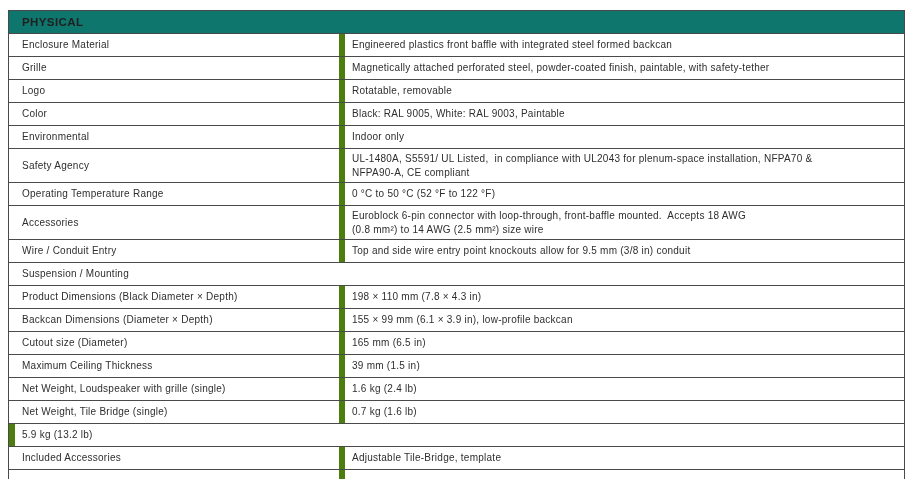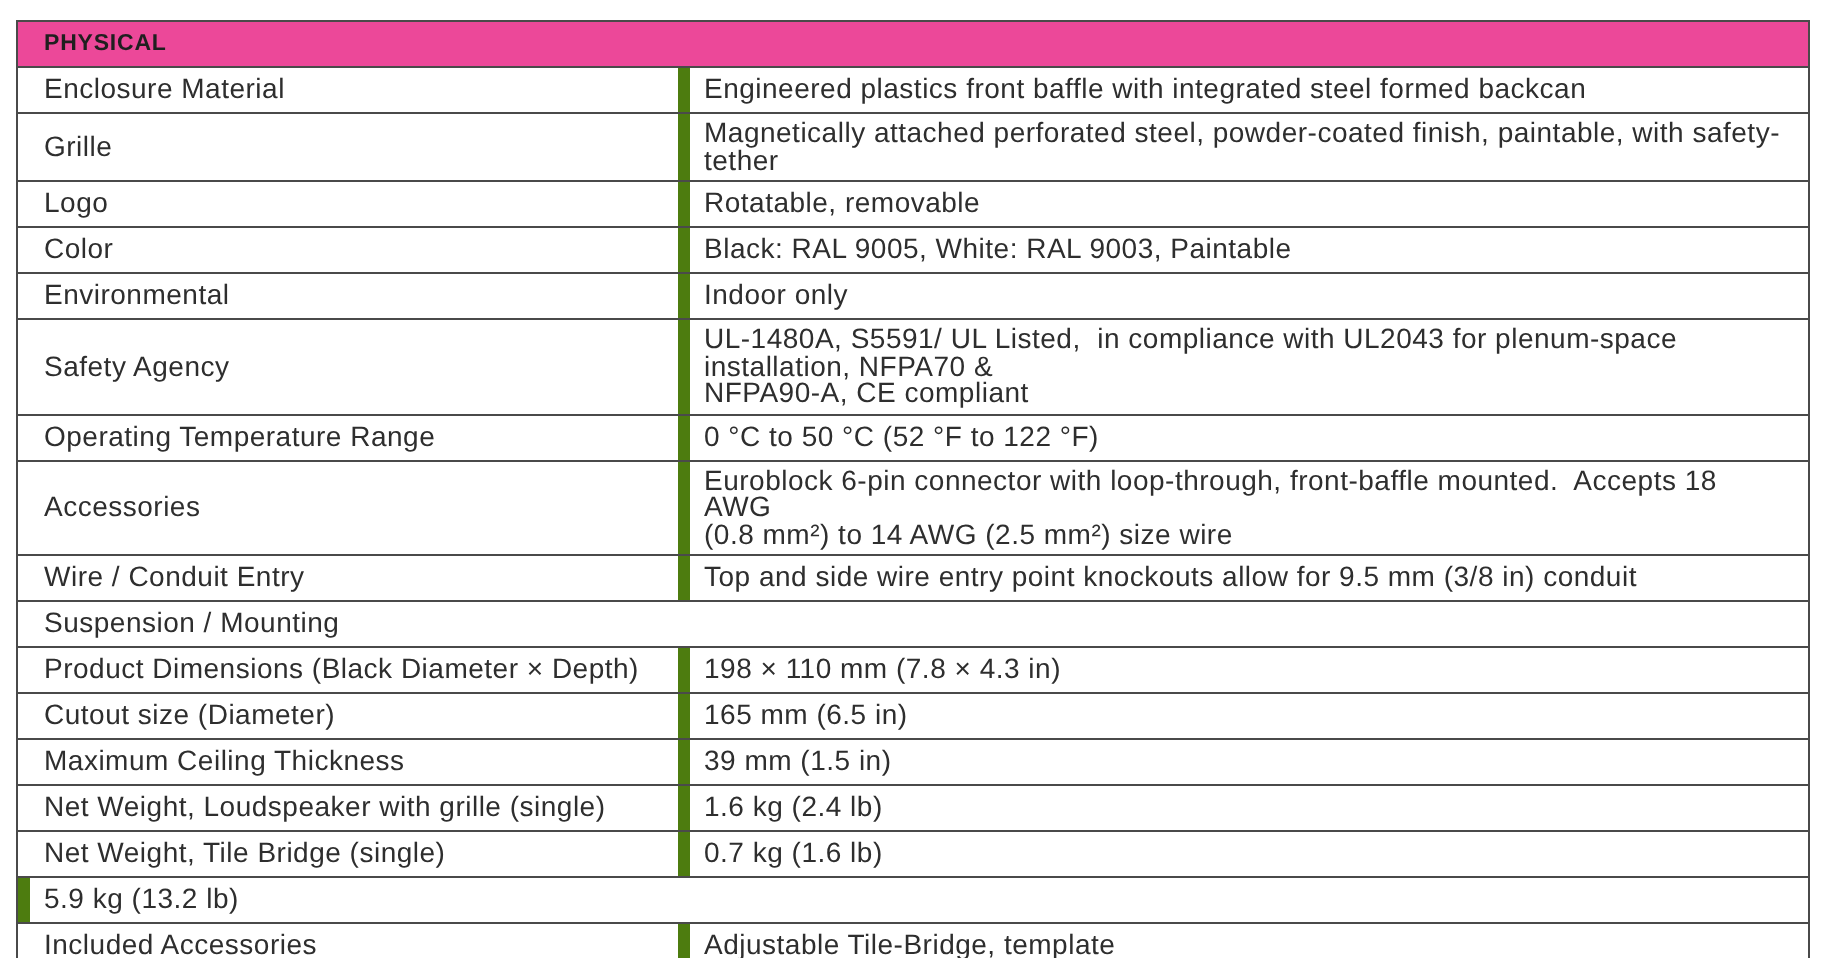--- a/index.html
+++ b/index.html
@@ -17,38 +17,38 @@
   .spec-table {
     position: absolute;
     left: 8px;
     top: 10px;
     width: 897px;
     border: 1px solid #4a4a4a;
     background: #ffffff;
   }
   .thead {
     height: 22px;
-    background: #ec4899;
+    background: #0f766e;
     display: flex;
     align-items: center;
     padding-left: 13px;
     font-size: 11.5px;
     font-weight: bold;
     letter-spacing: 0.4px;
     color: #1f1f1f;
   }
   .tr {
     display: grid;
     grid-template-columns: 330px 1fr;
     border-top: 1px solid #4a4a4a;
   }
   .td {
     min-height: 22px;
     padding: 3px 10px 3px 13px;
-    font-size: 14px;
+    font-size: 10px;
     line-height: 13.5px;
     letter-spacing: 0.25px;
     color: #2e2e2e;
     display: flex;
     align-items: center;
     white-space: pre-wrap;
   }
   .td.value {
     border-left: 6px solid #4d7c0f;
     padding-left: 7px;
@@ -102,20 +102,24 @@
       <div class="td value">Top and side wire entry point knockouts allow for 9.5 mm (3/8 in) conduit</div>
     </div>
     <div class="tr">
       <div class="td label">Suspension / Mounting</div>
     </div>
     <div class="tr">
       <div class="td label">Product Dimensions (Black Diameter × Depth)</div>
       <div class="td value">198 × 110 mm (7.8 × 4.3 in)</div>
     </div>
     <div class="tr">
+      <div class="td label">Backcan Dimensions (Diameter × Depth)</div>
+      <div class="td value">155 × 99 mm (6.1 × 3.9 in), low-profile backcan</div>
+    </div>
+    <div class="tr">
       <div class="td label">Cutout size (Diameter)</div>
       <div class="td value">165 mm (6.5 in)</div>
     </div>
     <div class="tr">
       <div class="td label">Maximum Ceiling Thickness</div>
       <div class="td value">39 mm (1.5 in)</div>
     </div>
     <div class="tr">
       <div class="td label">Net Weight, Loudspeaker with grille (single)</div>
       <div class="td value">1.6 kg (2.4 lb)</div>

